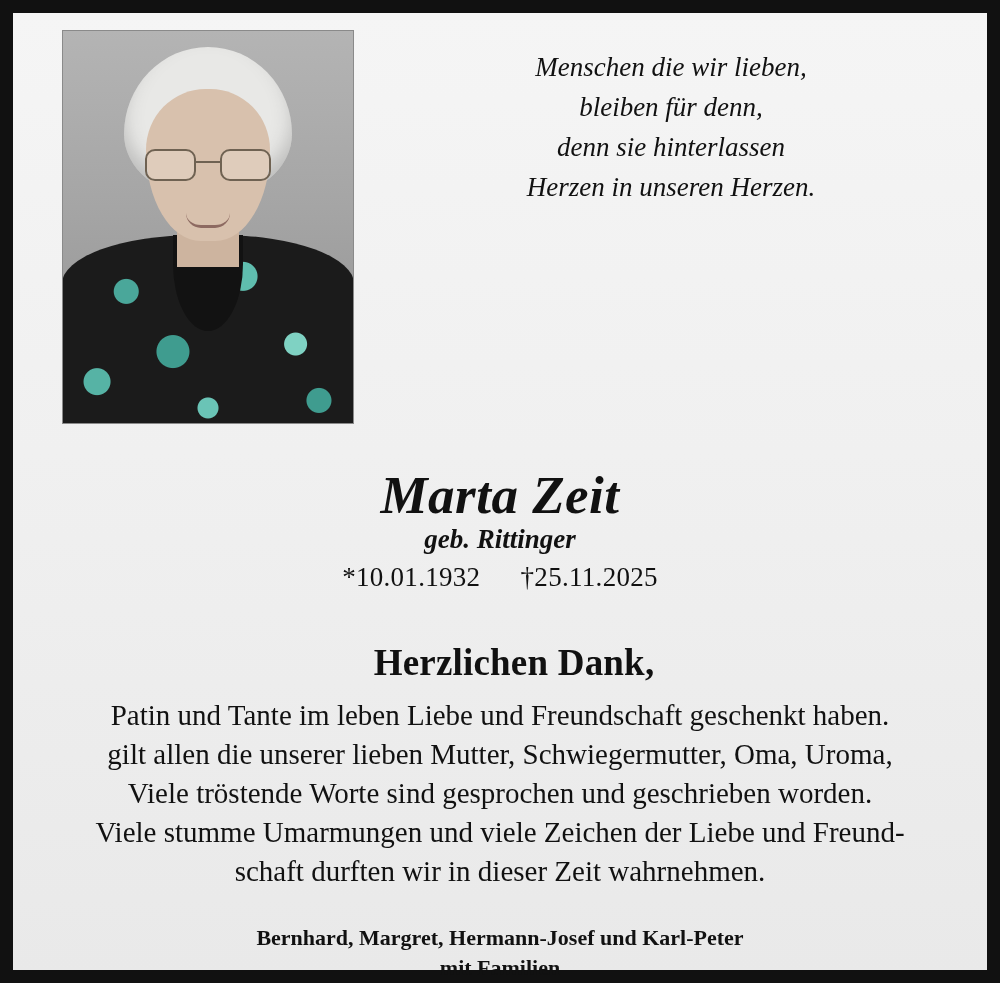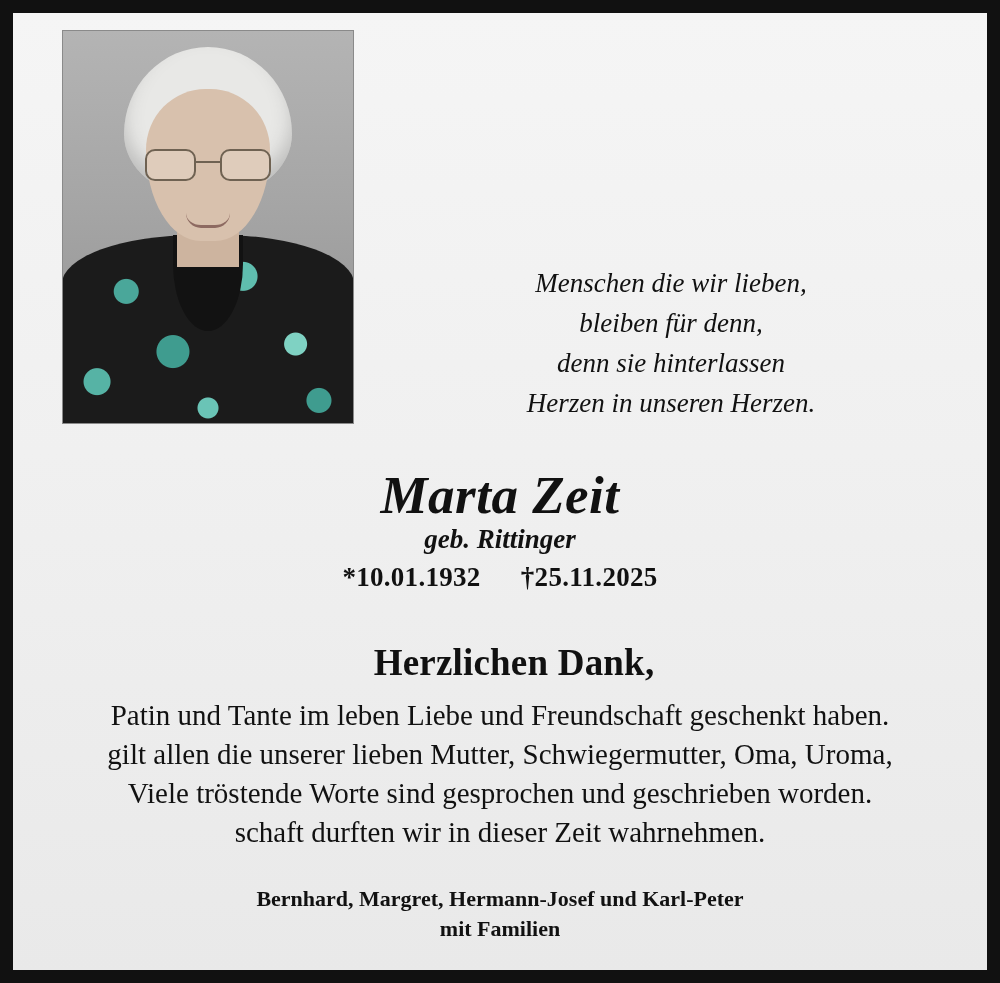--- a/index.html
+++ b/index.html
@@ -30,21 +30,21 @@
     width: 100%;
     height: 100%;
     background: linear-gradient(180deg, #f5f5f5 0%, #efefef 55%, #e9e9e9 100%);
     box-sizing: border-box;
   }
 
   
   .top {
     display: flex;
     flex-direction: row;
-    align-items: flex-end;
+    align-items: flex-start;
     padding: 17px 8px 0 0;
   }
 
   .portrait-wrap {
     width: 390px;
     display: flex;
     justify-content: center;
   }
 
   .portrait {
@@ -161,21 +161,21 @@
   }
   .maiden {
     text-align: center;
     font-style: italic;
     font-weight: bold;
     font-size: 27px;
   }
   .dates {
     margin-top: 7px;
     text-align: center;
-    font-weight: bold;
+    font-weight: normal;
     font-size: 27px;
     letter-spacing: 0.3px;
   }
   .dates .sep { display: inline-block; width: 26px; }
 
   
   .thanks-title {
     margin-top: 48px;
     text-align: center;
     font-weight: bold;
@@ -245,20 +245,21 @@
       <span class="sep"></span>
       <span>†25.11.2025</span>
     </div>
 
     <div class="thanks-title">Herzlichen Dank,</div>
 
     <div class="para">
       <div class="ln">Patin und Tante im leben Liebe und Freundschaft geschenkt haben.</div>
       <div class="ln">gilt allen die unserer lieben Mutter, Schwiegermutter, Oma, Uroma,</div>
       <div class="ln">Viele tröstende Worte sind gesprochen und geschrieben worden.</div>
+      <div class="ln">Viele stumme Umarmungen und viele Zeichen der Liebe und Freund-</div>
       <div class="ln">schaft durften wir in dieser Zeit wahrnehmen.</div>
     </div>
 
     <div class="family">
       <div class="ln">Bernhard, Margret, Hermann-Josef und Karl-Peter</div>
       <div class="ln">mit Familien</div>
     </div>
 
   </div>
 </div>

